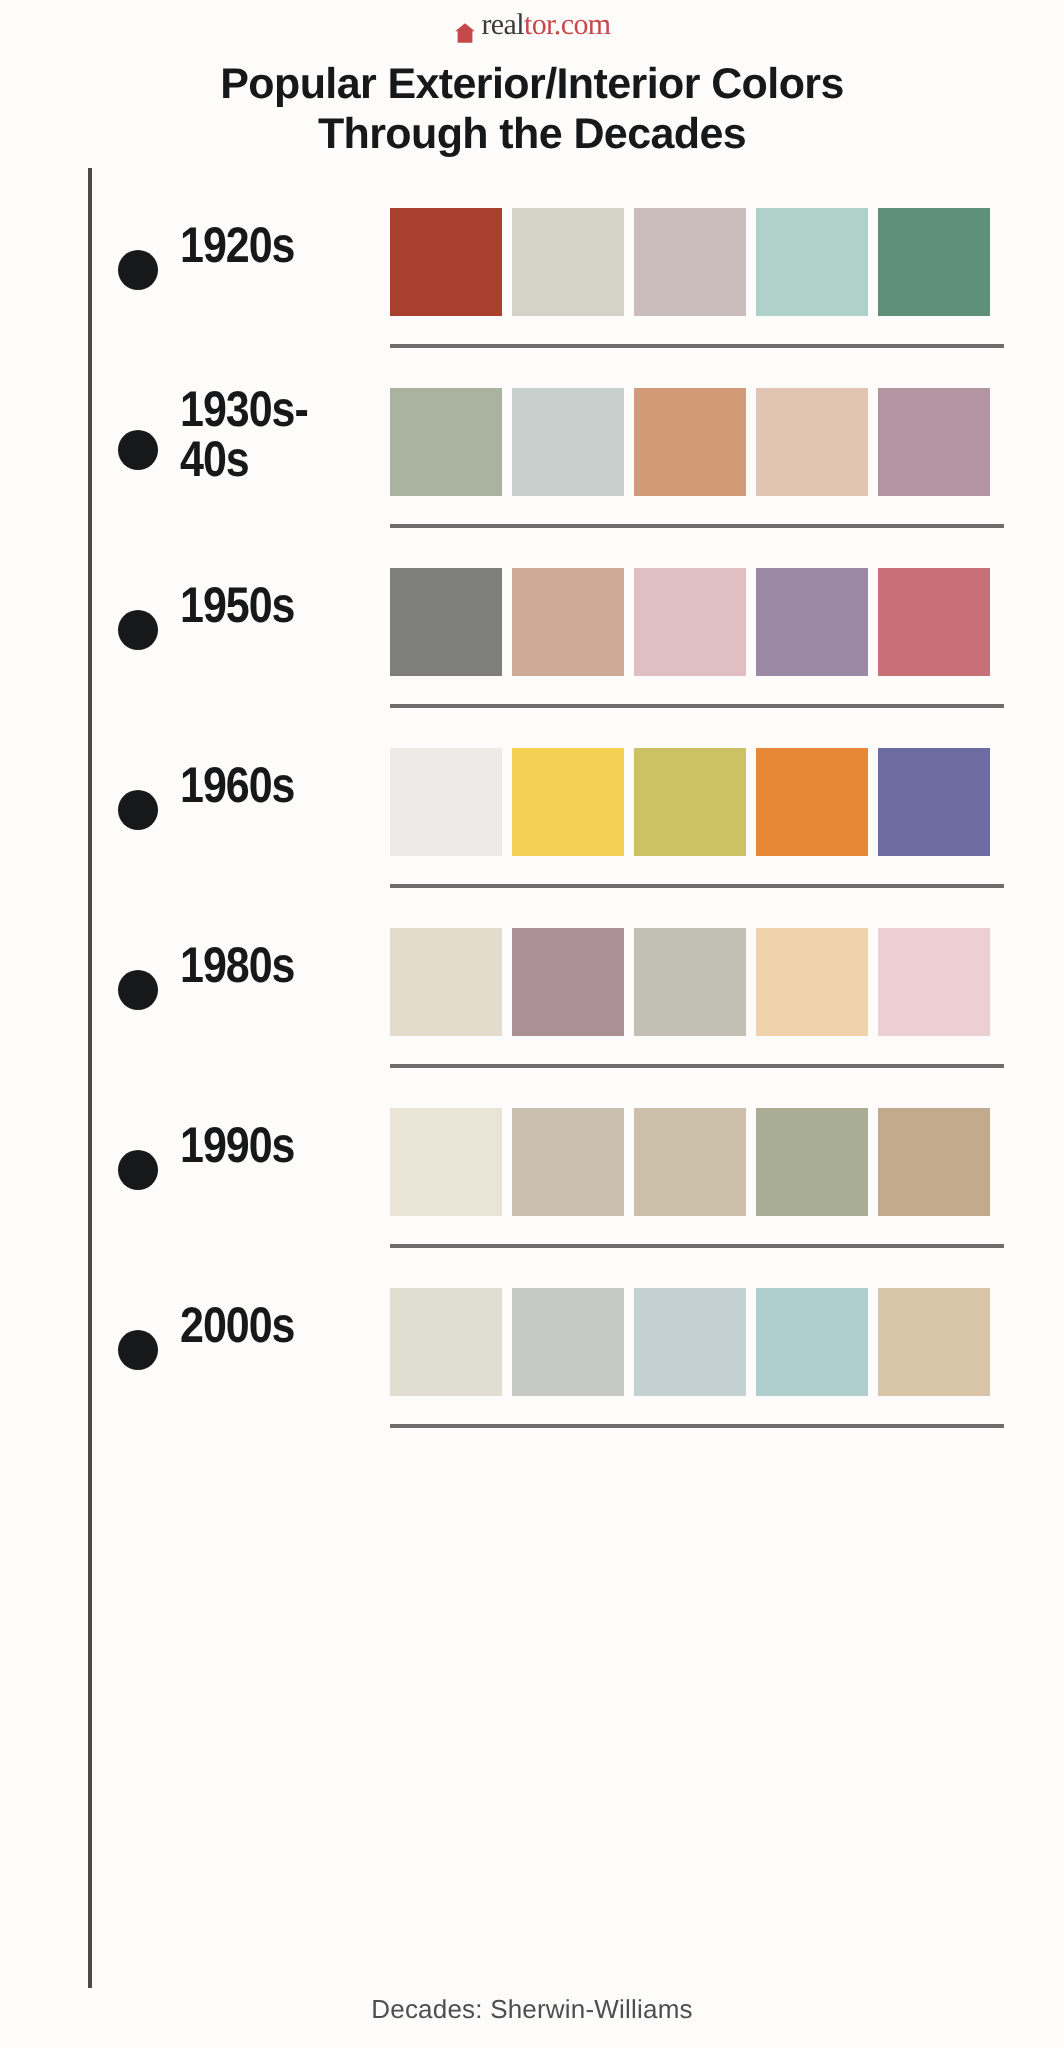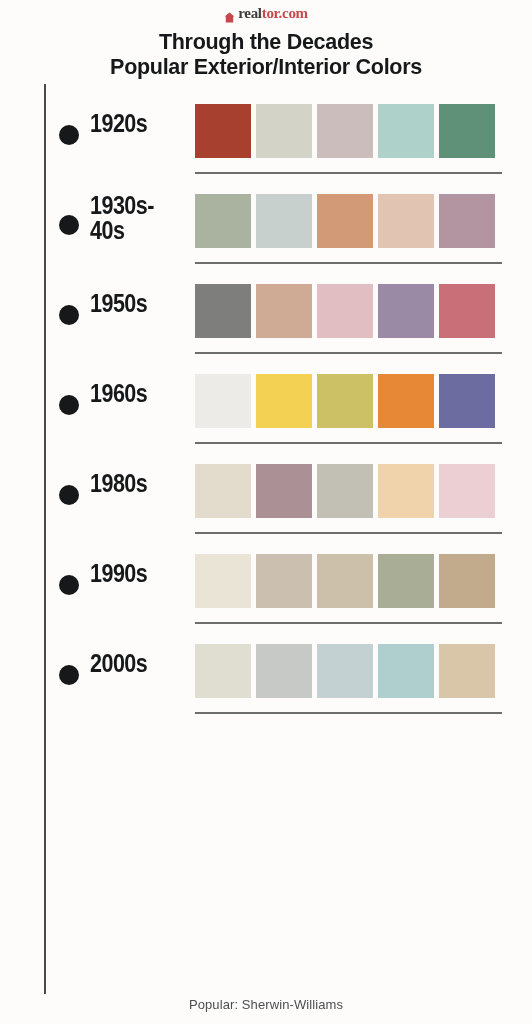--- a/index.html
+++ b/index.html
@@ -34,21 +34,21 @@
   .brand-mark {
     display: inline-block;
     width: 11px;
     height: 11px;
     position: relative;
     top: 1px;
   }
   .brand-text {
     font-family: "Liberation Serif", serif;
     font-size: 15px;
-    font-weight: 700;
+    font-weight: 400;
     letter-spacing: -0.3px;
     color: #3b3b3b;
   }
   .brand-text .accent { color: #c5484a; }
 
   
   .title {
     position: absolute;
     top: 30px;
     left: 0;
@@ -159,22 +159,22 @@
     <span class="brand-mark">
       <svg width="11" height="11" viewBox="0 0 11 11" aria-hidden="true">
         <path d="M5.5 0.6 L10.4 4.6 L9.2 4.6 L9.2 10.4 L1.8 10.4 L1.8 4.6 L0.6 4.6 Z" fill="#c5484a"></path>
       </svg>
     </span>
     <span class="brand-text"><span>real</span><span class="accent">tor.com</span></span>
   </span>
 </div>
 
 <div class="title">
+  <span class="line">Popular Exterior/Interior Colors</span>
   <span class="line">Through the Decades</span>
-  <span class="line">Popular Exterior/Interior Colors</span>
 </div>
 
 <div class="timeline-axis"></div>
 
 <div class="rows" id="rows">
     <div class="row">
       <div class="dot" style="background: rgb(23, 24, 26);"></div>
       <div class="decade-label">1920s</div>
       <div class="swatches">
         <div class="swatch" title="#a8402f" style="background: rgb(168, 64, 47);"></div>
@@ -253,13 +253,13 @@
         <div class="swatch" title="#e0ddd1" style="background: rgb(224, 221, 209);"></div>
         <div class="swatch" title="#c6c9c6" style="background: rgb(198, 201, 198);"></div>
         <div class="swatch" title="#c3d1d2" style="background: rgb(195, 209, 210);"></div>
         <div class="swatch" title="#aecfcd" style="background: rgb(174, 207, 205);"></div>
         <div class="swatch" title="#d9c5a7" style="background: rgb(217, 197, 167);"></div>
       </div>
       <div class="separator" style="background: rgb(109, 109, 109);"></div>
     </div>
   </div>
 
-<div class="source">Popular: Sherwin-Williams</div>
+<div class="source">Decades: Sherwin-Williams</div>
 
 </body></html>

